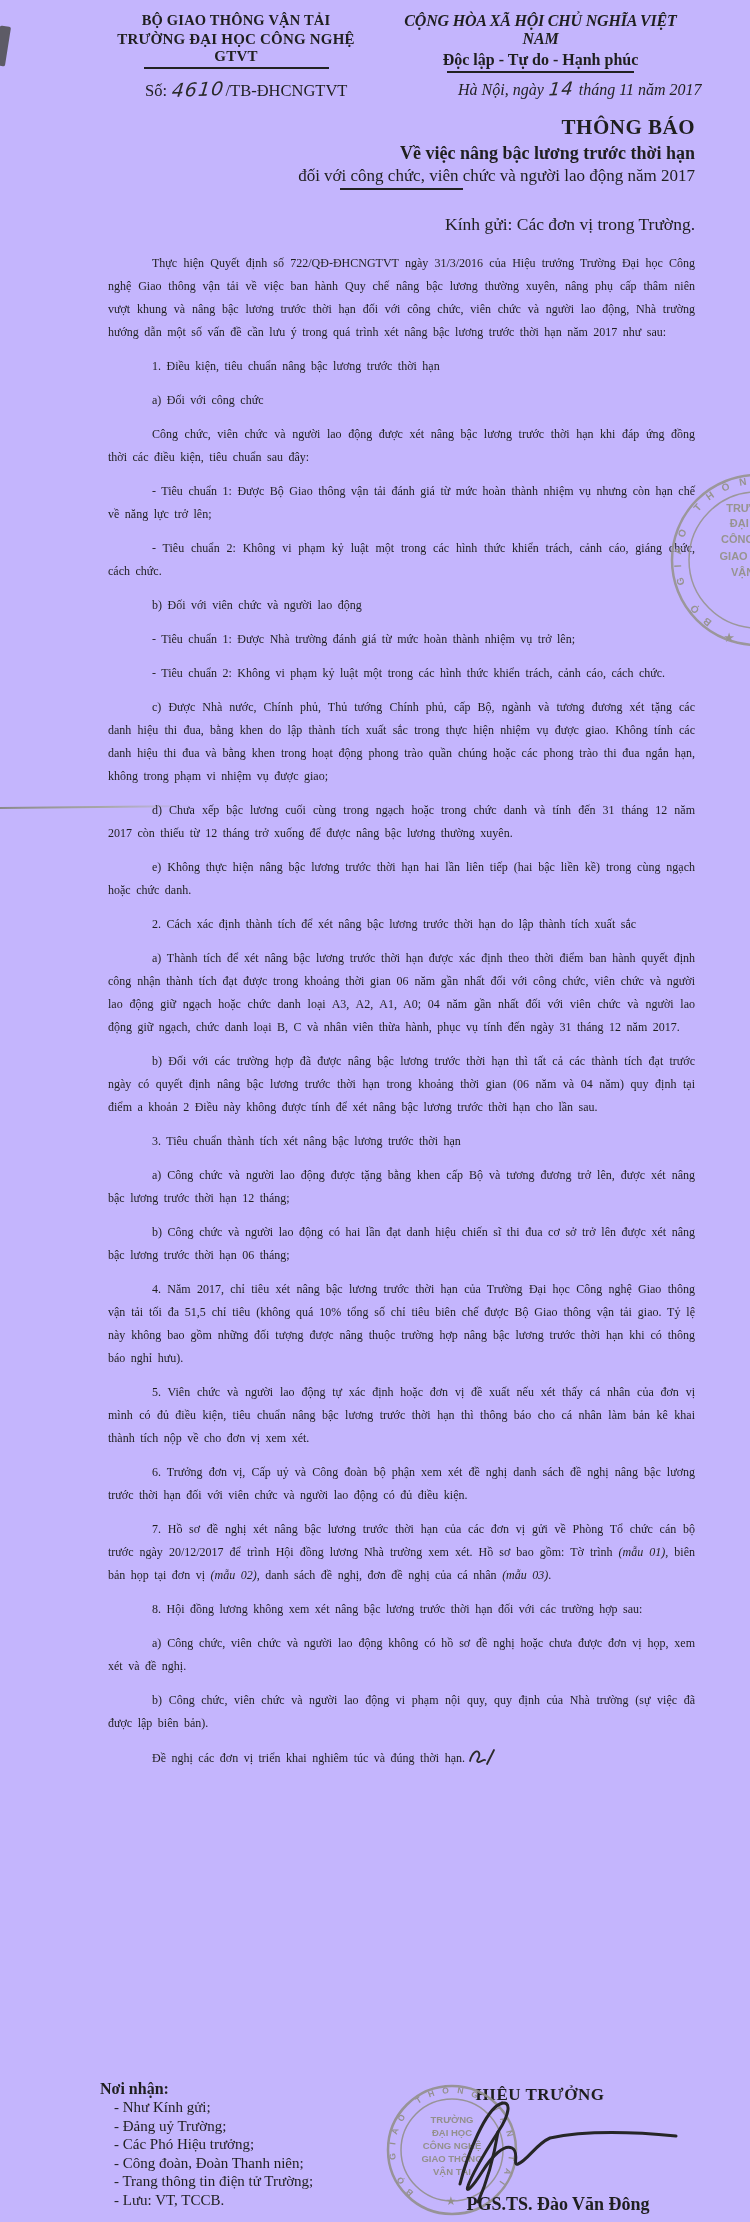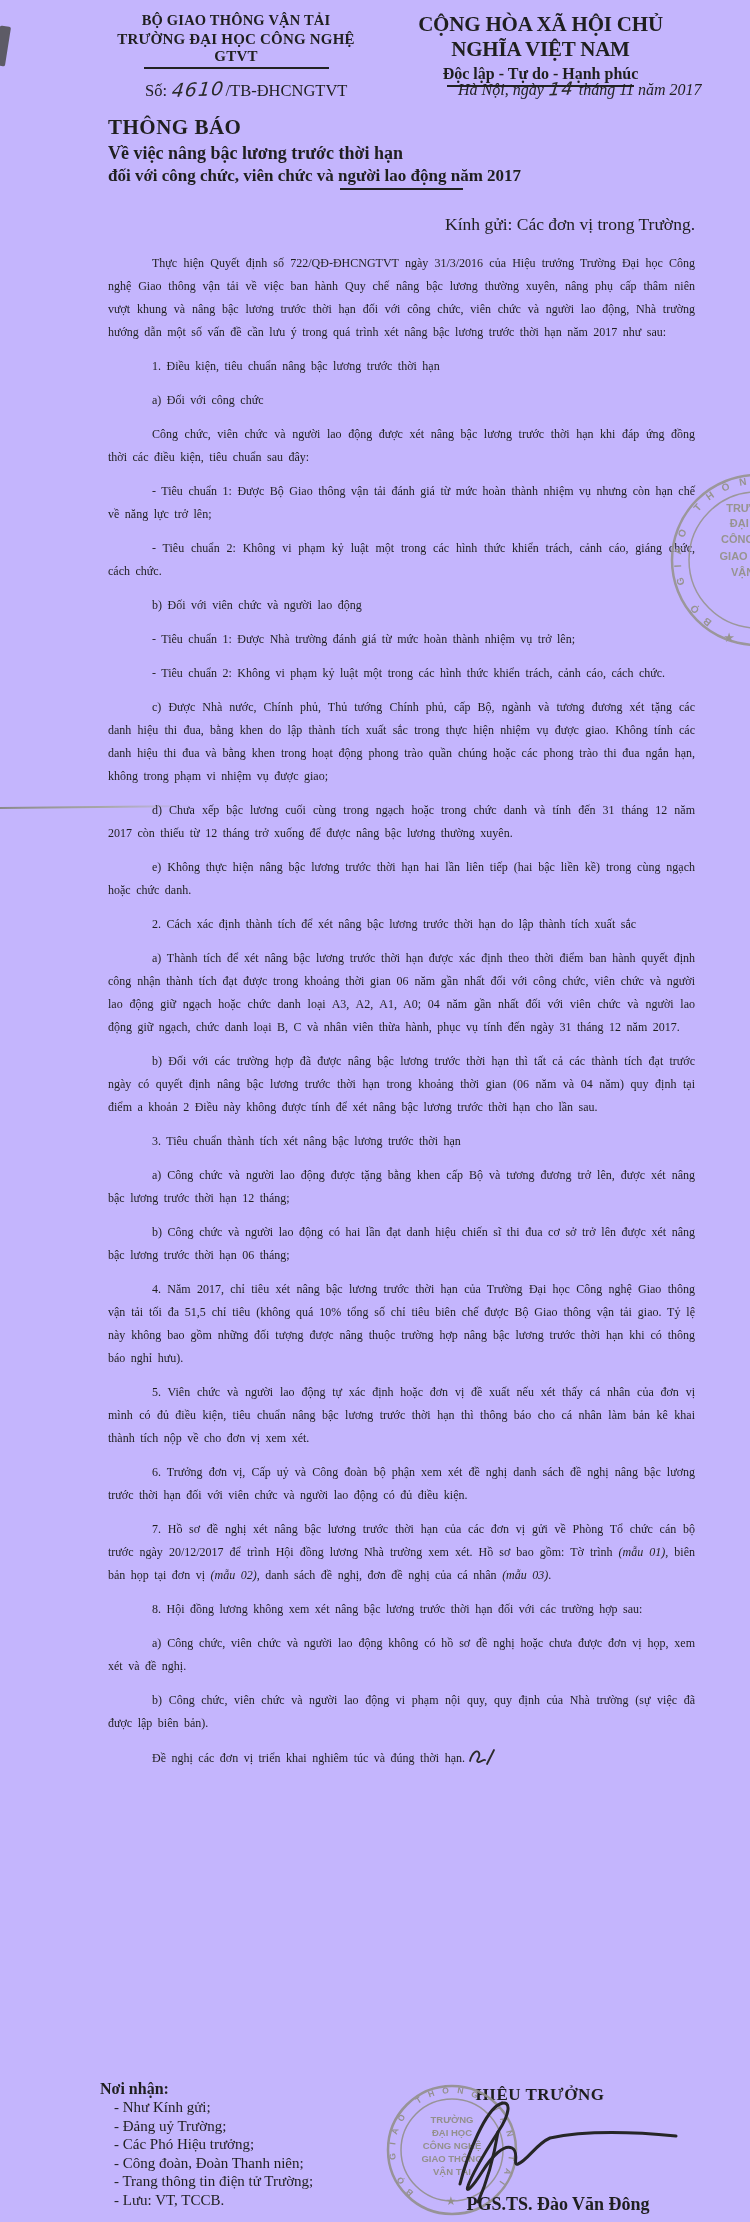--- a/index.html
+++ b/index.html
@@ -7,36 +7,36 @@
     position:relative;width:750px;height:2222px;margin:0 auto;
     background:#c4b5fd;overflow:hidden;color:#1f1f1f;
     font-family:"Liberation Serif","DejaVu Serif",serif;
   }
   
   .org-block{position:absolute;left:100px;top:12px;width:272px;text-align:center;}
   .org-l1{font-size:14.5px;font-weight:700;letter-spacing:.2px;}
   .org-l2{font-size:15px;font-weight:700;margin-top:2px;letter-spacing:.2px;}
   .u-org{width:185px;height:1.5px;background:#222;margin:2px auto 0;}
   .nat-block{position:absolute;left:388px;top:12px;width:305px;text-align:center;}
-  .nat-l1{font-size:21px;font-weight:700;letter-spacing:-.2px;}
+  .nat-l1{font-size:16px;font-weight:700;letter-spacing:-.2px;font-style:italic;}
   .nat-l2{font-size:16px;font-weight:700;margin-top:3px;}
   .u-nat{width:187px;height:1.5px;background:#222;margin:2px auto 0;}
   .doc-no{position:absolute;left:145px;top:78px;font-size:16.5px;}
   .date-line{position:absolute;left:458px;top:78px;font-size:16px;font-style:italic;white-space:nowrap;}
   .handwrite{
     font-family:"DejaVu Sans",sans-serif;font-style:italic;font-weight:400;
     font-size:19px;display:inline-block;transform:skewX(-8deg) rotate(-2deg);
     letter-spacing:1px;color:#2b2b2b;padding:0 1px;
   }
   .date-line .handwrite{font-size:18px;}
   
-  .title-block{position:absolute;left:108px;top:115px;width:587px;text-align:left;}
+  .title-block{position:absolute;left:108px;top:115px;width:587px;text-align:right;}
   .title-main{font-size:21px;font-weight:700;letter-spacing:.5px;}
   .title-sub1{font-size:18px;font-weight:700;margin-top:3px;}
-  .title-sub2{font-size:17px;font-weight:700;margin-top:2px;}
+  .title-sub2{font-size:17px;font-weight:400;margin-top:2px;}
   .u-sub{width:123px;height:1.5px;background:#222;margin:2px auto 0;}
   .salutation{position:absolute;left:108px;top:214px;width:587px;text-align:right;font-size:17.5px;}
   
   .body-col{position:absolute;left:108px;top:252px;width:587px;}
   .body-col p{
     margin:0 0 11px 0;font-size:12px;line-height:23px;
     text-align:justify;text-indent:44px;word-spacing:2.5px;
   }
   .it{font-style:italic;}
   .flourish{display:inline-block;vertical-align:-4px;margin-left:2px;}

